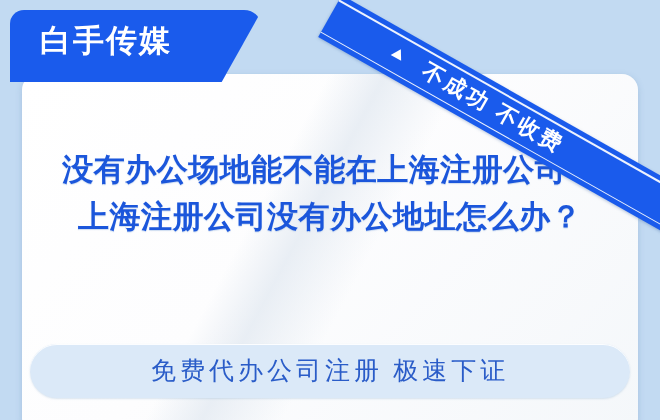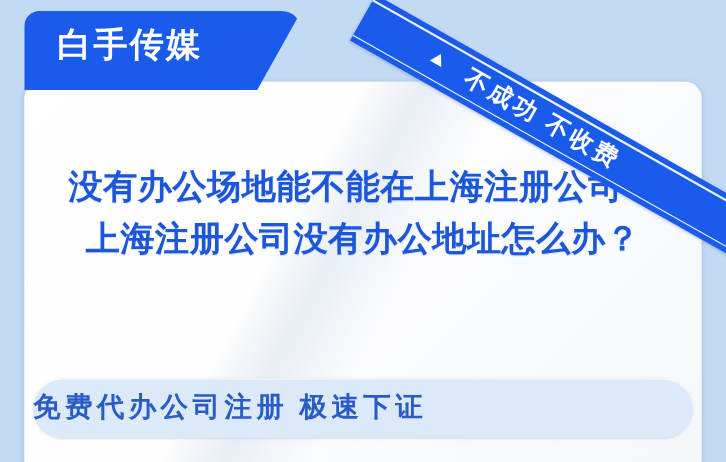--- a/index.html
+++ b/index.html
@@ -36,21 +36,21 @@
         rgba(255,255,255,0) 55%,
         rgba(255,255,255,0) 100%),
       linear-gradient(135deg, #ffffff 0%, #fdfdfe 45%, #f4f7fa 100%);
     border-radius: 16px;
     box-shadow: 0 2px 6px rgba(90,130,175,0.28);
   }
 
   
   #brand-tab {
     position: absolute;
-    left: 22px;
+    left: 10px;
     top: 10px;
     width: 252px;
     height: 72px;
     background: #1a5bec;
     border-radius: 14px 18px 0 0;
     -webkit-clip-path: polygon(0 0, 100% 0, 84% 100%, 0 100%);
     clip-path: polygon(0 0, 100% 0, 84% 100%, 0 100%);
     z-index: 3;
   }
   #brand-tab-label {
@@ -149,23 +149,24 @@
                 0 1px 2px rgba(150,180,210,0.35);
     z-index: 2;
   }
   #cta-pill-label {
     position: absolute;
     left: 0;
     top: 0;
     width: 600px;
     height: 54px;
     line-height: 54px;
+    text-align: center;
     color: #2a5cc8;
     font-size: 25px;
-    font-weight: 700;
+    font-weight: 400;
     letter-spacing: 4px;
     font-family: "Liberation Serif", "DejaVu Serif", serif;
     white-space: nowrap;
   }
 </style>
 </head>
 <body>
 
 <div id="poster">
 

